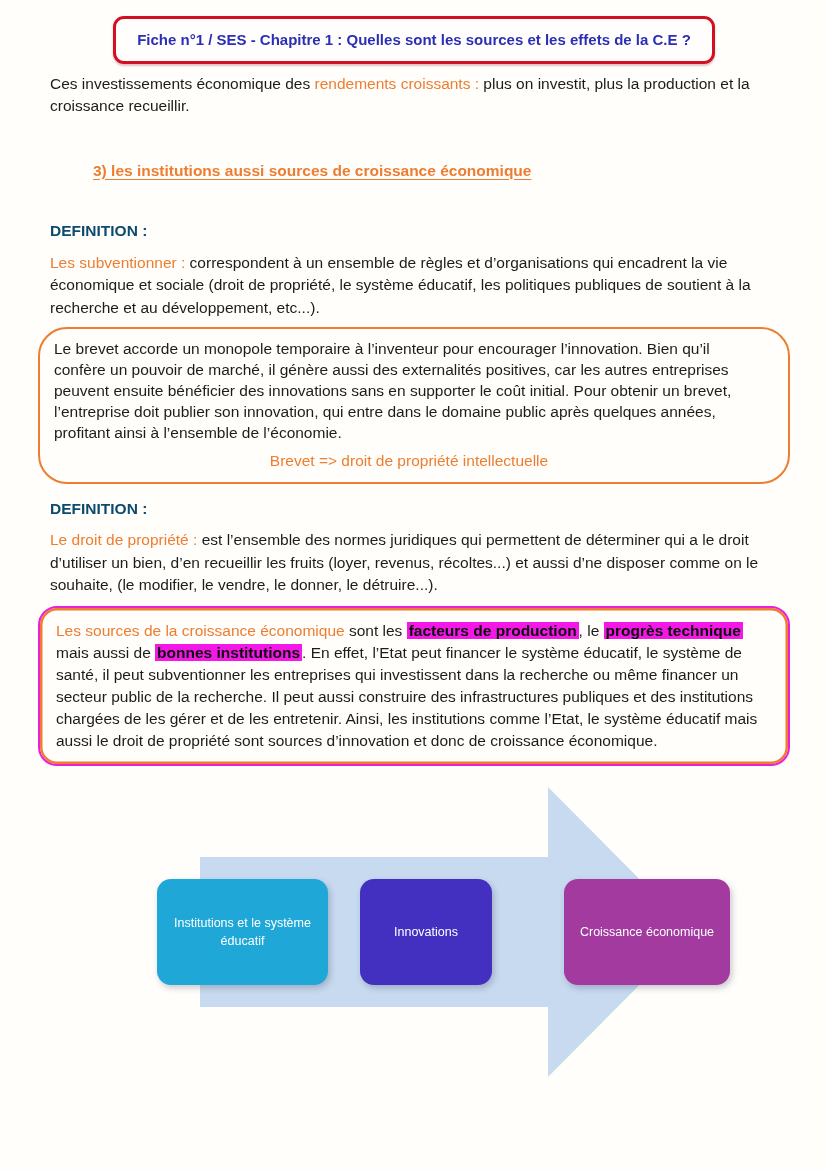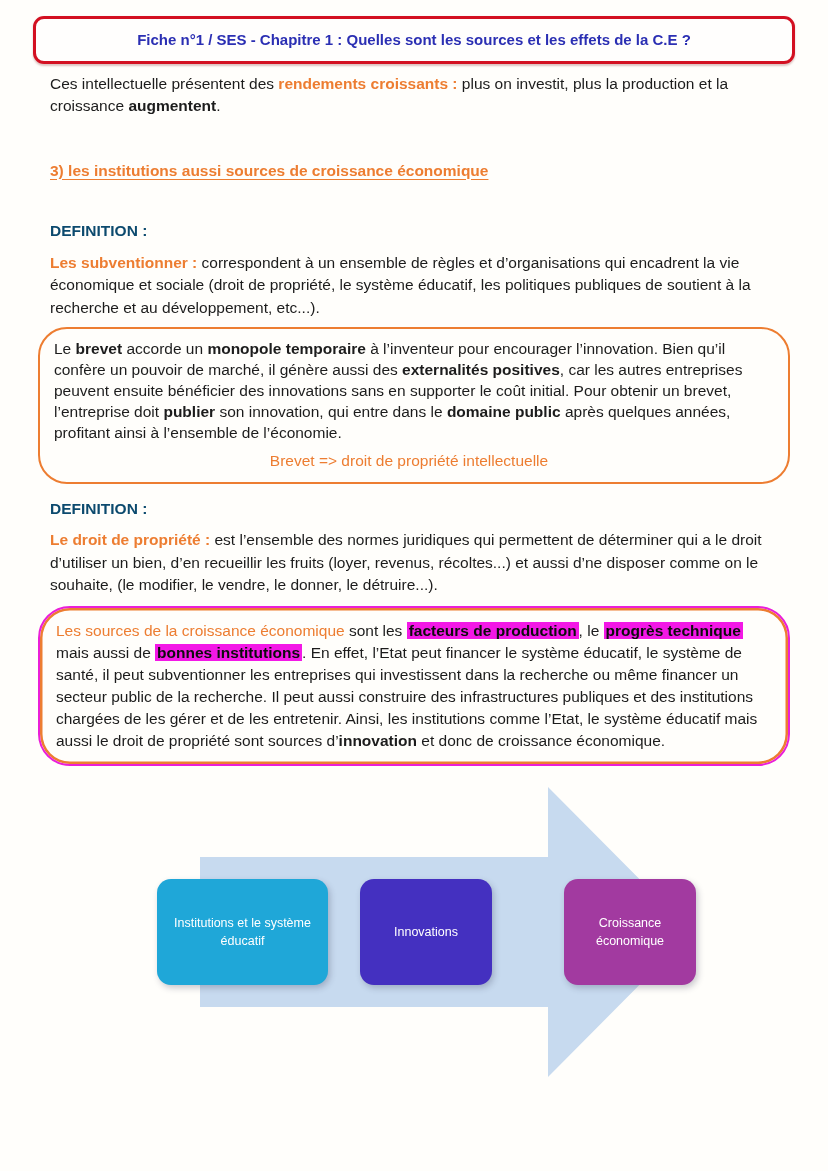--- a/index.html
+++ b/index.html
@@ -5,76 +5,76 @@
   * { margin:0; padding:0; box-sizing:border-box; }
   html,body { background:#ffffff; }
   body { font-family:"Liberation Sans", sans-serif; }
   .page {
     width:828px; height:1171px; background:#fffefb; color:#1c1c1c;
     font-size:15.5px; line-height:1.45; position:relative; overflow:hidden;
   }
   .content { padding:0 62px 0 50px; }
 
   .title-box {
-    width:762px; margin:16px auto 0; border:3px solid #d31021; border-radius:11px;
+    width:602px; margin:16px auto 0; border:3px solid #d31021; border-radius:11px;
     padding:10px 16px; text-align:center; color:#2b2fb3; font-weight:600; font-size:15px;
     box-shadow:0 1.5px 2px rgba(120,20,20,0.25);
     background:#fffefd;
   }
 
   .orange { color:#ed7d31; }
-  .bold { font-weight:700; }
+  .bold { font-weight:400; }
 
   .intro { margin-top:34px; }
   .section-heading {
     margin-top:42px; color:#ed7d31; text-decoration:underline;
-    text-underline-offset:3px; font-size:15.5px;
+    text-underline-offset:3px; font-size:15.5px;margin-left:43px;
   }
   .def-label { color:#0c4a6e; font-weight:700; margin-top:14px; }
   .def-label.first { margin-top:38px; }
   p.body { margin-top:9px; }
 
   .note-box {
     border:2.5px solid #ed7d31; border-radius:29px;
     padding:10px 24px 10px 14px; margin:8px -24px 0 -12px; line-height:1.35;
   }
   .note-box .note { color:#ed7d31; margin-top:7px;text-align:center; }
 
   .sources-box {
-    border:2px solid #ea1fd8; border-radius:32px;
+    border:2px solid #ea1fd8; border-radius:19px;
     box-shadow: inset 0 0 0 2.5px #ed7d31;
     padding:12px 24px 12px 16px; margin:10px -24px 0 -12px; line-height:1.42;
   }
   .hl { background:#f318e6; color:#0c0c0c; font-weight:700; padding:0 2px; }
 
   .diagram { position:relative; height:300px; margin-top:16px; }
   .diagram svg { position:absolute; left:0; top:0; }
   .step {
     position:absolute; top:97px; height:106px; border-radius:14px; color:#ffffff;
     display:flex; align-items:center; justify-content:center; text-align:center;
     font-size:12.5px; line-height:1.5; padding:0 12px;
     box-shadow:2px 3px 6px rgba(40,40,70,0.25);
   }
   .step1 { left:157px; width:171px; background:#1fa7d8; }
   .step2 { left:360px; width:132px; background:#4430c0; }
-  .step3 { left:564px; width:132px; background:#a23aa0; }
+  .step3 { left:564px; width:166px; background:#a23aa0; }
 </style>
 </head>
 <body>
 
 <div class="page">
 
   <div class="title-box">
     <span>Fiche n°1 / SES - Chapitre 1 : Quelles sont les sources et les effets de la C.E ?</span>
   </div>
 
   <div class="content">
 
     <p class="body intro">
-      <span>Ces intellectuelle présentent des </span><span class="orange bold">rendements croissants :</span><span> plus on investit, plus la production et la croissance </span><span class="bold">augmentent</span><span>.</span>
+      <span>Ces investissements économique des </span><span class="orange bold">rendements croissants :</span><span> plus on investit, plus la production et la croissance </span><span class="bold">recueillir</span><span>.</span>
     </p>
 
     <h2 class="section-heading">3) les institutions aussi sources de croissance économique</h2>
 
     <div class="def-label first">DEFINITION :</div>
 
     <p class="body">
       <span class="orange bold">Les subventionner :</span><span> correspondent à un ensemble de règles et d’organisations qui encadrent la vie économique et sociale (droit de propriété, le système éducatif, les politiques publiques de soutient à la recherche et au développement, etc...).</span>
     </p>
 

